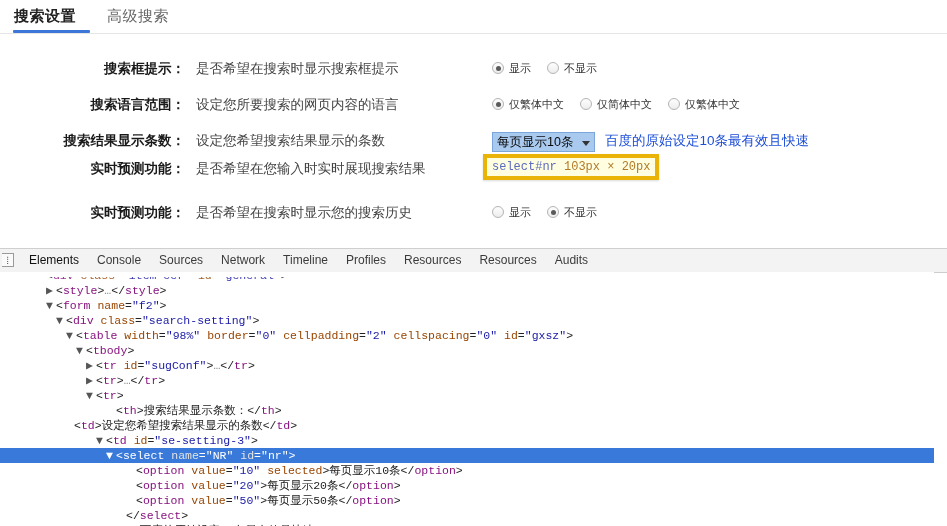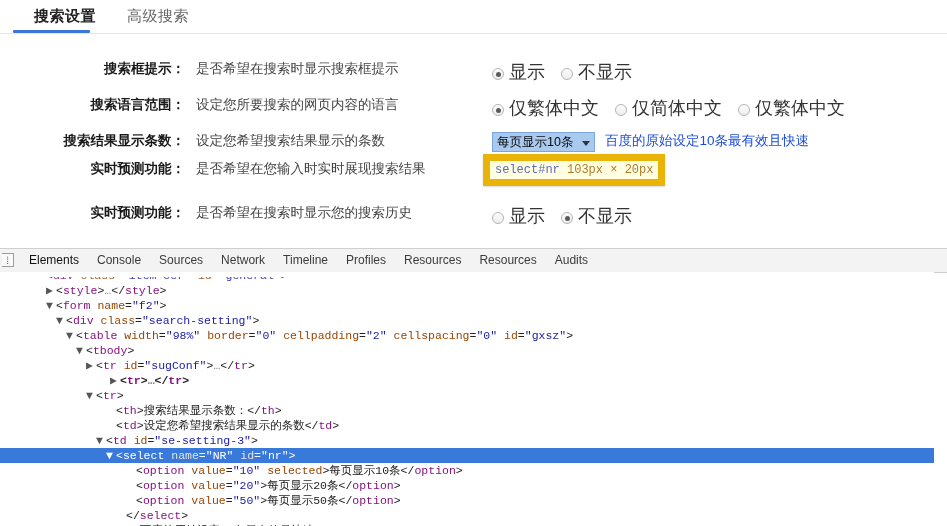--- a/index.html
+++ b/index.html
@@ -10,21 +10,21 @@
     -webkit-font-smoothing:antialiased;
   }
   .app{position:relative;width:947px;height:526px;}
 
   
   .page{position:absolute;left:0;top:0;width:947px;height:248px;background:#fff;overflow:hidden;}
 
   .tabbar{position:relative;height:33px;border-bottom:1px solid #e6e6e6;}
   .tab{
     position:absolute;top:0;height:18px;line-height:32px;
-    font-size:15px;color:#666;cursor:pointer;letter-spacing:.5px;margin-left:20px;
+    font-size:15px;color:#666;cursor:pointer;letter-spacing:.5px;
   }
   .tab.active{color:#222;font-weight:bold;left:14px;}
   .tab.inactive{left:107px;}
   .tab-underline{
     position:absolute;left:13px;top:30px;width:77px;height:3px;background:#3b76d8;border-radius:1px;
   }
 
   .form{position:absolute;left:0;top:44px;width:947px;}
   .row{position:relative;height:36px;}
   .lbl-wrap{position:absolute;left:0;width:185px;text-align:right;font-size:13.5px;color:#1a1a1a;font-weight:bold;}
@@ -32,21 +32,21 @@
   .ctrl{position:absolute;left:492px;top:0;white-space:nowrap;font-size:13px;color:#333;}
 
   .radio{
     display:inline-block;width:12px;height:12px;border-radius:50%;
     border:1px solid #b4b4b4;background:linear-gradient(#fdfdfd,#ededed);
     vertical-align:-2px;margin-right:5px;position:relative;box-sizing:border-box;
   }
   .radio.on:after{
     content:"";position:absolute;left:2.5px;top:2.5px;width:5px;height:5px;border-radius:50%;background:#5a5a5a;
   }
-  .rlabel{margin-right:16px;font-size:18px;color:#333;}
+  .rlabel{margin-right:16px;font-size:11px;color:#333;}
 
   
   .sel{
     display:inline-block;box-sizing:border-box;
     height:20px;line-height:18px;padding:0 16px 0 4px;
     border:1px solid #a9a9a9;background:#8b5cf6;
     font-size:12.5px;color:#111;position:relative;vertical-align:middle;cursor:pointer;
   }
   .sel:after{
     content:"";position:absolute;right:4px;top:8px;
@@ -54,21 +54,21 @@
   }
   .sel.nr{width:103px;}
   .sel.hl{background:#a9c9ef;border-color:#7aa7d8;color:#0a0a0a;}
   .sel.small{width:46px;}
 
   .hint{font-size:13.5px;color:#1d4ed8;margin-left:10px;}
 
   
   .el-tip{
     position:absolute;left:483px;top:154px;
-    background:#fffee0;border:7px solid #eab308;
+    background:#fffee0;border:4px solid #eab308;
     font-family:"Liberation Mono","DejaVu Sans Mono",monospace;
     font-size:12px;line-height:16px;padding:1px 5px;white-space:nowrap;color:#333;
     box-shadow:0 1px 2px rgba(0,0,0,.15);z-index:5;
   }
   .el-tip .tag{color:#5c6bc0;}
   .el-tip .dim{color:#b07a2a;}
 
   
   .devtools{position:absolute;left:0;top:248px;width:947px;height:278px;background:#fff;border-top:1px solid #cfcfcf;overflow:hidden;}
   .dt-toolbar{position:relative;height:23px;background:#f3f3f3;border-bottom:1px solid #cdcdcd;}
@@ -159,24 +159,24 @@
     </div>
     <div class="dom" id="dom-tree">
       <div class="clip-top"></div>
     <div class="dline" style="padding-left: 36px; margin-top: -4px; opacity: 0.85;"><span class="pnt"></span><span class="pun">&lt;</span><span class="tag">div</span><span class="pun"> </span><span class="attr">class</span><span class="pun">=</span><span class="val">"item-cer"</span><span class="pun"> </span><span class="attr">id</span><span class="pun">=</span><span class="val">"general"</span><span class="pun">&gt;</span></div>
         <div class="dline" style="padding-left: 46px;"><span class="pnt">▶</span><span class="pun">&lt;</span><span class="tag">style</span><span class="pun">&gt;</span><span class="ellip">…</span><span class="pun">&lt;/</span><span class="tag">style</span><span class="pun">&gt;</span></div>
         <div class="dline" style="padding-left: 46px;"><span class="pnt">▼</span><span class="pun">&lt;</span><span class="tag">form</span><span class="pun"> </span><span class="attr">name</span><span class="pun">=</span><span class="val">"f2"</span><span class="pun">&gt;</span></div>
         <div class="dline" style="padding-left: 56px;"><span class="pnt">▼</span><span class="pun">&lt;</span><span class="tag">div</span><span class="pun"> </span><span class="attr">class</span><span class="pun">=</span><span class="val">"search-setting"</span><span class="pun">&gt;</span></div>
         <div class="dline" style="padding-left: 66px;"><span class="pnt">▼</span><span class="pun">&lt;</span><span class="tag">table</span><span class="pun"> </span><span class="attr">width</span><span class="pun">=</span><span class="val">"98%"</span><span class="pun"> </span><span class="attr">border</span><span class="pun">=</span><span class="val">"0"</span><span class="pun"> </span><span class="attr">cellpadding</span><span class="pun">=</span><span class="val">"2"</span><span class="pun"> </span><span class="attr">cellspacing</span><span class="pun">=</span><span class="val">"0"</span><span class="pun"> </span><span class="attr">id</span><span class="pun">=</span><span class="val">"gxsz"</span><span class="pun">&gt;</span></div>
         <div class="dline" style="padding-left: 76px;"><span class="pnt">▼</span><span class="pun">&lt;</span><span class="tag">tbody</span><span class="pun">&gt;</span></div>
         <div class="dline" style="padding-left: 86px;"><span class="pnt">▶</span><span class="pun">&lt;</span><span class="tag">tr</span><span class="pun"> </span><span class="attr">id</span><span class="pun">=</span><span class="val">"sugConf"</span><span class="pun">&gt;</span><span class="ellip">…</span><span class="pun">&lt;/</span><span class="tag">tr</span><span class="pun">&gt;</span></div>
-        <div class="dline" style="padding-left: 110px; font-weight: bold;"><span class="pnt">▶</span><span class="pun">&lt;</span><span class="tag">tr</span><span class="pun">&gt;</span><span class="ellip">…</span><span class="pun">&lt;/</span><span class="tag">tr</span><span class="pun">&gt;</span></div>
+        <div class="dline" style="padding-left: 86px;"><span class="pnt">▶</span><span class="pun">&lt;</span><span class="tag">tr</span><span class="pun">&gt;</span><span class="ellip">…</span><span class="pun">&lt;/</span><span class="tag">tr</span><span class="pun">&gt;</span></div>
         <div class="dline" style="padding-left: 86px;"><span class="pnt">▼</span><span class="pun">&lt;</span><span class="tag">tr</span><span class="pun">&gt;</span></div>
         <div class="dline" style="padding-left: 106px;"><span class="pnt"></span><span class="pun">&lt;</span><span class="tag">th</span><span class="pun">&gt;</span><span class="txt">搜索结果显示条数：</span><span class="pun">&lt;/</span><span class="tag">th</span><span class="pun">&gt;</span></div>
-        <div class="dline" style="padding-left: 106px;"><span class="pnt"></span><span class="pun">&lt;</span><span class="tag">td</span><span class="pun">&gt;</span><span class="txt">设定您希望搜索结果显示的条数</span><span class="pun">&lt;/</span><span class="tag">td</span><span class="pun">&gt;</span></div>
+        <div class="dline" style="padding-left: 64px;"><span class="pnt"></span><span class="pun">&lt;</span><span class="tag">td</span><span class="pun">&gt;</span><span class="txt">设定您希望搜索结果显示的条数</span><span class="pun">&lt;/</span><span class="tag">td</span><span class="pun">&gt;</span></div>
         <div class="dline" style="padding-left: 96px;"><span class="pnt">▼</span><span class="pun">&lt;</span><span class="tag">td</span><span class="pun"> </span><span class="attr">id</span><span class="pun">=</span><span class="val">"se-setting-3"</span><span class="pun">&gt;</span></div>
         <div class="dline sel-row" style="padding-left: 106px;"><span class="pnt">▼</span><span class="pun">&lt;</span><span class="tag">select</span><span class="pun"> </span><span class="attr">name</span><span class="pun">=</span><span class="val">"NR"</span><span class="pun"> </span><span class="attr">id</span><span class="pun">=</span><span class="val">"nr"</span><span class="pun">&gt;</span></div>
         <div class="dline" style="padding-left: 126px;"><span class="pnt"></span><span class="pun">&lt;</span><span class="tag">option</span><span class="pun"> </span><span class="attr">value</span><span class="pun">=</span><span class="val">"10"</span><span class="pun"> </span><span class="attr">selected</span><span class="pun">&gt;</span><span class="txt">每页显示10条</span><span class="pun">&lt;/</span><span class="tag">option</span><span class="pun">&gt;</span></div>
         <div class="dline" style="padding-left: 126px;"><span class="pnt"></span><span class="pun">&lt;</span><span class="tag">option</span><span class="pun"> </span><span class="attr">value</span><span class="pun">=</span><span class="val">"20"</span><span class="pun">&gt;</span><span class="txt">每页显示20条</span><span class="pun">&lt;/</span><span class="tag">option</span><span class="pun">&gt;</span></div>
         <div class="dline" style="padding-left: 126px;"><span class="pnt"></span><span class="pun">&lt;</span><span class="tag">option</span><span class="pun"> </span><span class="attr">value</span><span class="pun">=</span><span class="val">"50"</span><span class="pun">&gt;</span><span class="txt">每页显示50条</span><span class="pun">&lt;/</span><span class="tag">option</span><span class="pun">&gt;</span></div>
         <div class="dline" style="padding-left: 116px;"><span class="pnt"></span><span class="pun">&lt;/</span><span class="tag">select</span><span class="pun">&gt;</span></div>
         <div class="dline" style="padding-left: 116px;"><span class="pnt"></span><span class="txt">" 百度的原始设定10条最有效且快速"</span></div>
       </div>
   </div>
 

